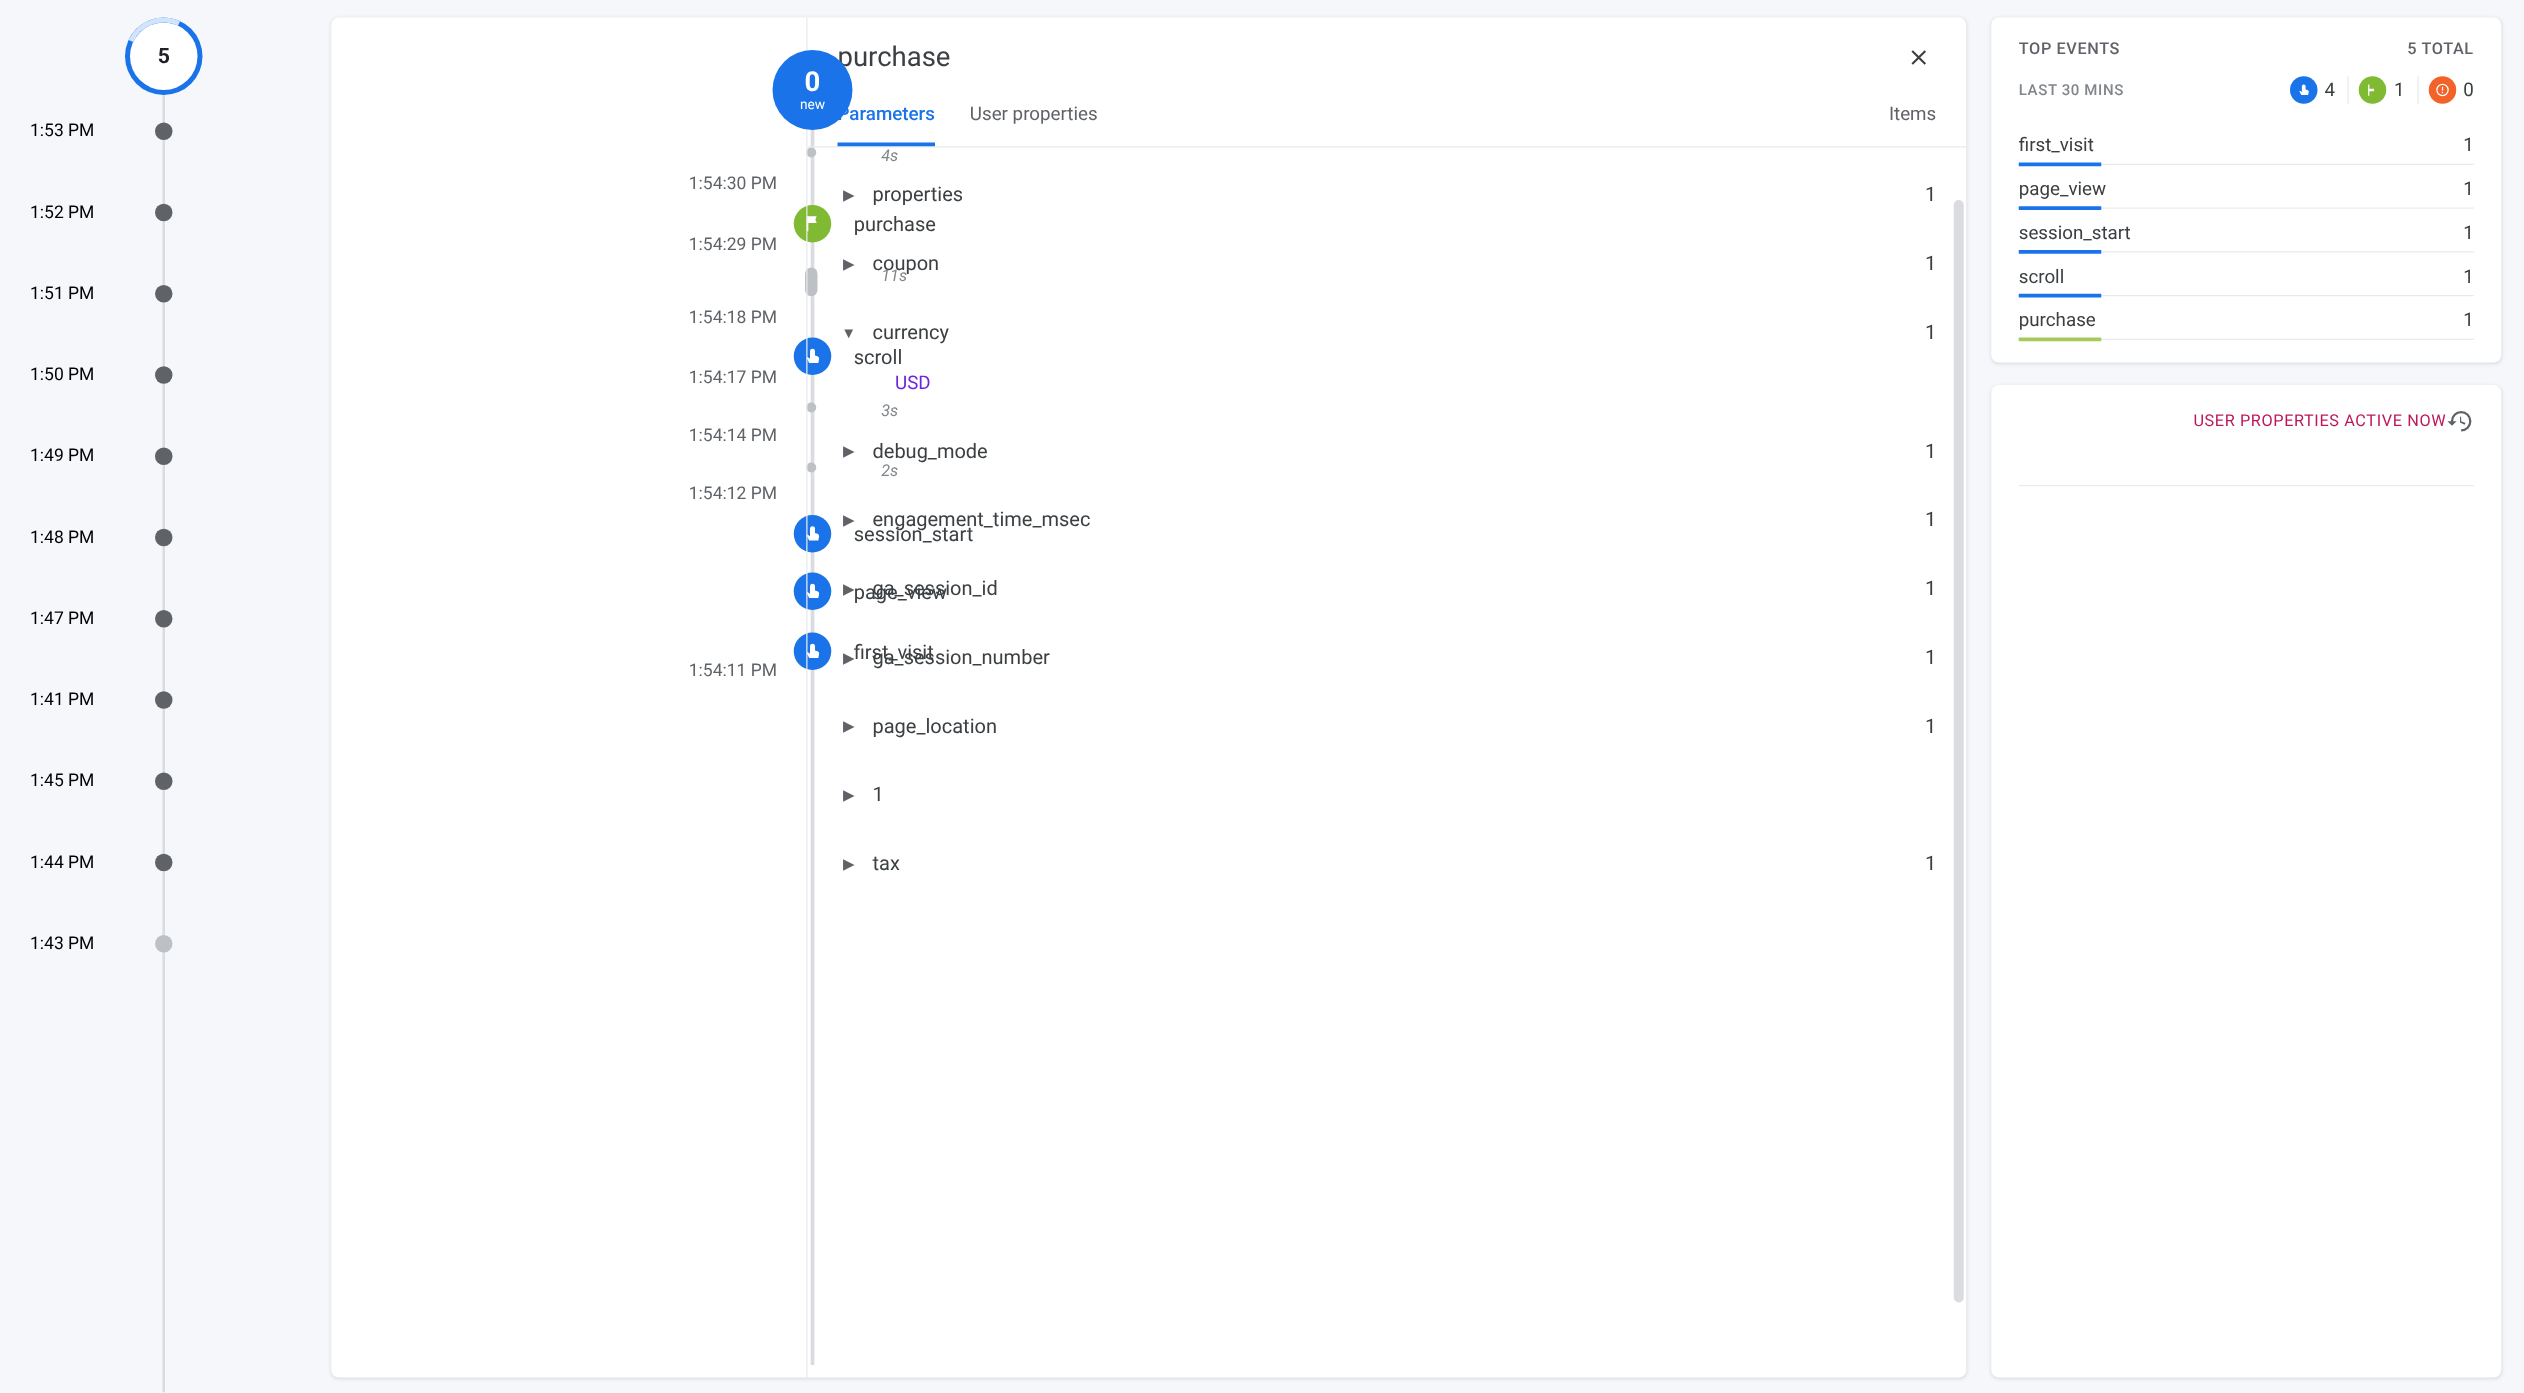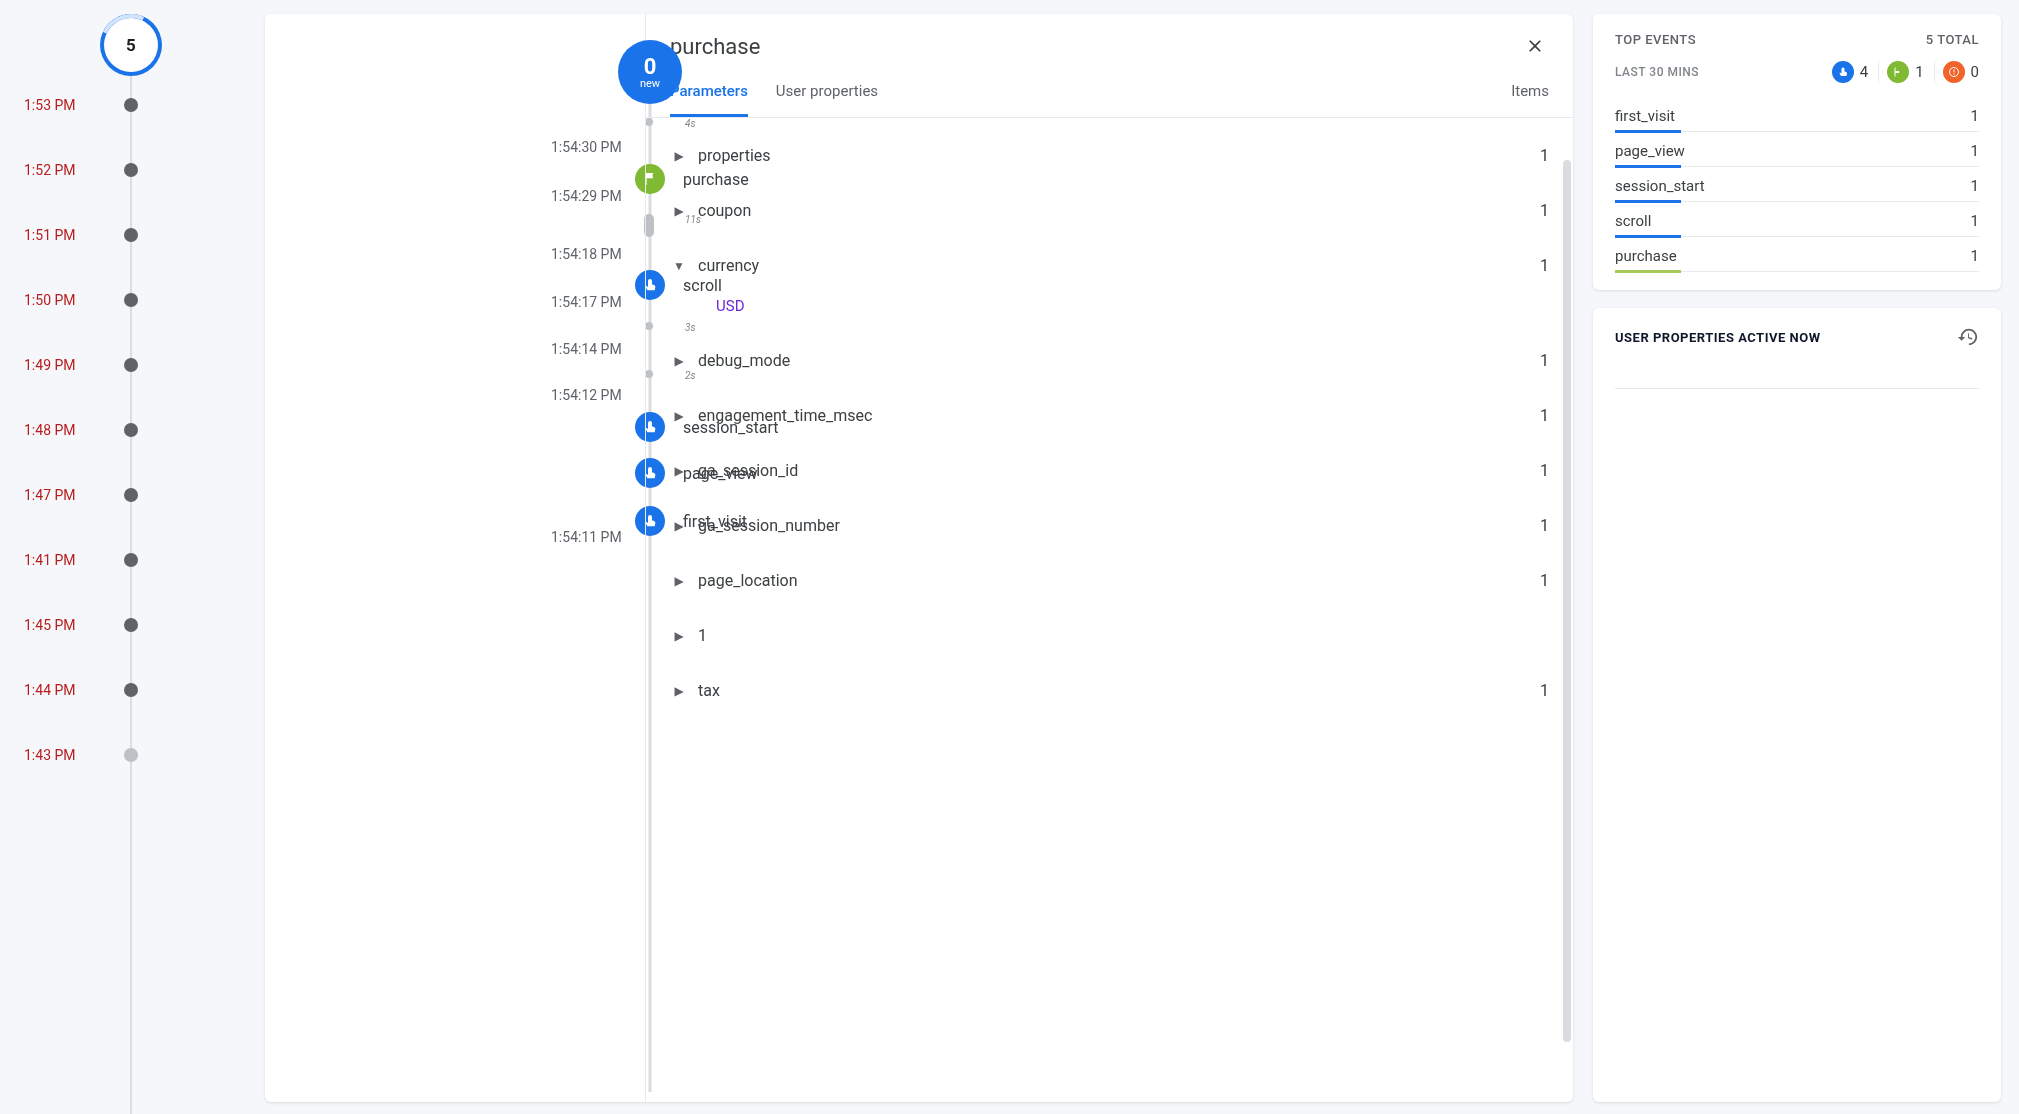--- a/index.html
+++ b/index.html
@@ -5,35 +5,35 @@
   * { box-sizing: border-box; margin: 0; padding: 0; }
   html, body { height: 100%; font-family: Roboto, "Helvetica Neue", Arial, sans-serif; background: #f5f7fa; color: #3c4043; }
   .app { display: flex; gap: 20px; padding: 0 18px 0 0; height: 100%; }
 
   
   .minutes-col { width: 245px; position: relative; padding-top: 16px; }
   .minutes-axis { position: absolute; left: 130px; top: 70px; bottom: 0; width: 2px; background: #dadce0; }
   .minutes-badge { position: absolute; left: 104px; top: 18px; width: 54px; height: 54px; border-radius: 50%; background: #fff; display:flex; align-items:center; justify-content:center; font-weight:700; font-size: 17px; color:#202124; box-shadow: 0 0 0 4px #1a73e8; }
   .minutes-badge::before { content:""; position:absolute; inset:-4px; border-radius:50%; border:4px solid transparent; border-top-color:#d2e3fc; transform:rotate(-20deg); }
   .minute-row { position:absolute; left:0; right:0; display:flex; align-items:center; }
-  .minute-label { position:absolute; left:24px; font-size:14px; color:#b91c1c; }
+  .minute-label { position:absolute; left:24px; font-size:14px; color:#000000; }
   .minute-dot { position:absolute; left:124px; width:14px; height:14px; border-radius:50%; background:#5f6368; }
   .minute-dot.light { background:#bdc1c6; }
 
   
   .center-card { flex:1; background:#fff; border-radius:6px; box-shadow:0 1px 3px rgba(60,64,67,.15); margin-top:14px; display:flex; overflow:hidden; min-width:0; margin-bottom:12px;}
 
   .seconds-col { width:380px; position:relative; padding-top: 14px;}
   .seconds-badge { position:absolute; left:385px; top:26px; transform:translateX(-50%); width:64px; height:64px; border-radius:50%; background:#1a73e8; color:#fff; display:flex; flex-direction:column; align-items:center; justify-content:center; font-size:22px; font-weight:700; z-index:2;}
   .seconds-badge .sub{ font-size:11px; font-weight:400; margin-top:-2px;}
   .seconds-axis { position:absolute; left:385px; top:88px; bottom:10px; width:3px; background:#dadce0; transform:translateX(-50%);}
 
   .sec-row{position:absolute; left:0; right:0;}
   .sec-time{position:absolute; left:286px; font-size:14px; color:#5f6368;}
-  .sec-gap{position:absolute; left:420px; font-size:10px; font-style:italic; color:#80868b;}
+  .sec-gap{position:absolute; left:440px; font-size:13px; font-style:italic; color:#80868b;}
   .sec-gap-dot{position:absolute; left:380px; width:8px; height:8px; border-radius:50%; background:#bdc1c6;}
   .sec-pill{position:absolute; left:379px; width:10px; height:23px; background:#bdc1c6; border-radius:5px;}
   .sec-event{position:absolute; left:370px; display:flex; align-items:center;}
   .sec-icon{width:30px; height:30px; border-radius:50%; display:flex; align-items:center; justify-content:center; color:#fff; flex-shrink:0;}
   .sec-icon.blue{background:#1a73e8;}
   .sec-icon.green{background:#80b932;}
   .sec-event-label{margin-left:18px; font-size:16px; color:#3c4043;}
   .sec-icon svg{width:16px;height:16px;fill:#fff;}
 
   
@@ -67,21 +67,21 @@
   .tiny-icon.blue{background:#1a73e8;}
   .tiny-icon.green{background:#80b932;}
   .tiny-icon.orange{background:#f2632a;}
   .top-list{margin-top:14px;}
   .top-row{display:flex; justify-content:space-between; align-items:center; padding:10px 0 6px 0; border-bottom:1px solid #e8eaed; cursor:pointer;}
   .top-name{font-size:15px; color:#3c4043;}
   .top-count{font-size:15px; color:#3c4043;}
   .up-blue{background:#1a73e8;}
   .up-green{background:#a6c95a;}
 
-  .user-prop-head{display:flex; justify-content:space-between; align-items:center; font-size:13px; letter-spacing:.5px; color:#0f172a; font-weight:700;}
+  .user-prop-head{display:flex; justify-content:flex-end; align-items:center; font-size:13px; letter-spacing:.5px; color:#be185d; font-weight:400;}
   .history-icon{width:22px;height:22px;color:#5f6368; cursor:pointer;}
   .user-prop-divider{border-top:1px solid #e8eaed; margin-top:40px;}
 </style>
 </head>
 <body>
 
 <div class="app">
 
   <div class="minutes-col">
     <div class="minutes-axis"></div>

